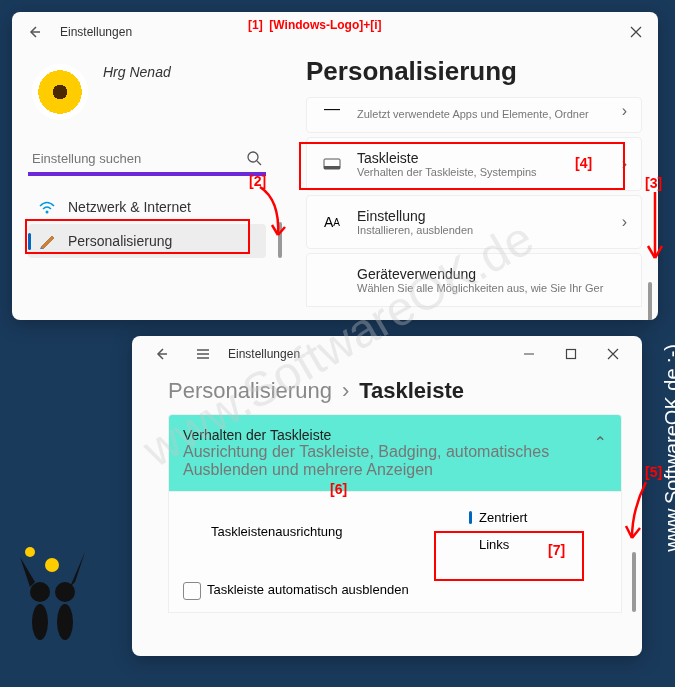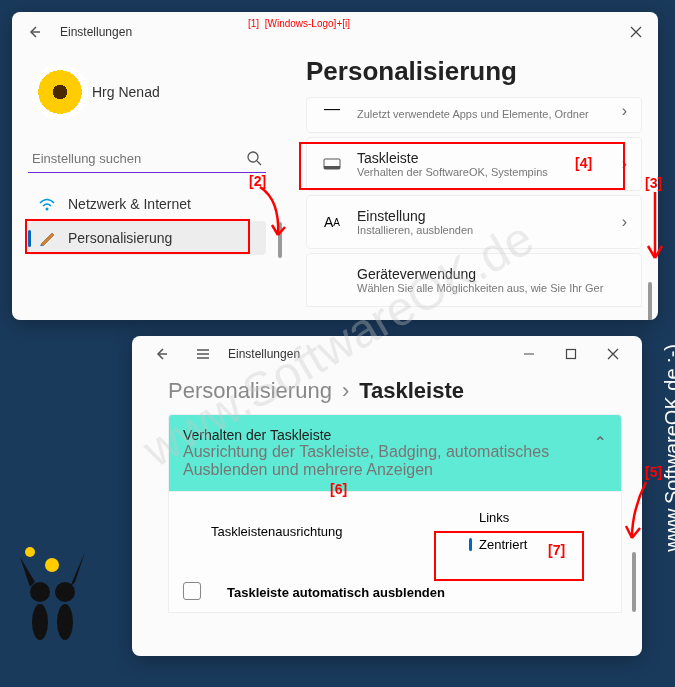--- a/index.html
+++ b/index.html
@@ -12,24 +12,24 @@
     
     
     .window1 { position: absolute; top: 12px; left: 12px; width: 646px; height: 308px; background: #fbfbfb; border-radius: 8px; overflow: hidden; box-shadow: 0 4px 20px rgba(0,0,0,0.3); }
     .titlebar1 { display: flex; align-items: center; height: 40px; padding: 0 12px; }
     .back-btn { width: 20px; height: 20px; display: flex; align-items: center; justify-content: center; cursor: pointer; }
     .title-text { margin-left: 16px; font-size: 12px; color: #333; }
     .close-btn { margin-left: auto; width: 20px; height: 20px; display: flex; align-items: center; justify-content: center; cursor: pointer; }
     
     .w1-content { display: flex; height: calc(100% - 40px); }
     .w1-left { width: 270px; padding: 8px 16px 0 16px; }
-    .profile { display: flex; align-items: center; gap: 4px; margin-bottom: 20px; padding: 4px; }
+    .profile { display: flex; gap: 15px; margin-bottom: 20px; padding: 4px; font-style: italic; }
     .avatar { width: 56px; height: 56px; border-radius: 50%; background: radial-gradient(circle at 50% 50%, #4a2800 0%, #4a2800 18%, #ffcc00 18%, #ffcc00 55%, #fff 55%); display: flex; align-items: center; justify-content: center; }
     .username { font-size: 14px; color: #333; }
-    .search-row { display: flex; align-items: center; border-bottom: 1px solid #6d28d9; padding: 6px 4px; margin-bottom: 14px; }
+    .search-row { display: flex; align-items: center; border-bottom: 4px solid #6d28d9; padding: 6px 4px; margin-bottom: 14px; }
     .search-input { border: none; background: transparent; outline: none; flex: 1; font-size: 13px; color: #666; }
     .search-icon { width: 16px; height: 16px; }
     .nav-item { display: flex; align-items: center; gap: 12px; padding: 8px 10px; border-radius: 4px; font-size: 14px; color: #333; cursor: pointer; position: relative; text-align: right; }
     .nav-item.active { background: #ededed; }
     .nav-item.active::before { content: ""; position: absolute; left: 0; top: 25%; bottom: 25%; width: 3px; background: #0067c0; border-radius: 2px; }
     .nav-icon { width: 18px; height: 18px; display: flex; align-items: center; justify-content: center; }
     .w1-nav-scroll { position: absolute; left: 266px; top: 210px; width: 4px; height: 36px; background: #999; border-radius: 2px; }
     
     .w1-right { flex: 1; padding: 0 16px 0 24px; overflow: hidden; position: relative; }
     .page-title { font-size: 26px; font-weight: 600; color: #222; margin-bottom: 10px; margin-top: 4px; }
@@ -59,27 +59,27 @@
     .exp-title { font-size: 14px; color: #222; }
     .exp-desc { font-size: 16px; color: #777; }
     .exp-chevron { color: #666; padding-top: 6px; }
     .expander-content { background: #fdfdfd; border: 1px solid #eee; border-top: none; padding: 0 14px; }
     .opt-row { display: flex; align-items: center; padding: 12px 0; font-size: 13px; }
     .opt-label { flex: 1; margin-left: 28px; }
     .dropdown-open { position: relative; width: 140px; }
     .dd-item { padding: 6px 12px; font-size: 13px; cursor: pointer; }
     .dd-item.selected { position: relative; }
     .dd-item.selected::before { content: ""; position: absolute; left: 2px; top: 25%; bottom: 25%; width: 3px; background: #0067c0; border-radius: 2px; }
-    .checkbox-row { display: flex; align-items: flex-end; gap: 26px; padding: 12px 0; font-size: 13px; font-weight: bold; }
+    .checkbox-row { display: flex; align-items: flex-start; gap: 6px; padding: 12px 0; font-size: 13px; }
     .checkbox { width: 18px; height: 18px; border: 1px solid #888; border-radius: 3px; }
     .w2-scroll { position: absolute; right: 6px; top: 180px; width: 4px; height: 60px; background: #999; border-radius: 2px; }
     
     
     .anno { position: absolute; color: #ff0000; font-weight: bold; font-size: 14px; z-index: 15; pointer-events: none; }
-    .anno-hint { position: absolute; color: #ff0000; font-weight: normal; font-size: 10px; z-index: 15; }
+    .anno-hint { position: absolute; color: #ff0000; font-weight: bold; font-size: 12px; z-index: 15; }
     .red-box { position: absolute; border: 2.5px solid #ff0000; z-index: 15; pointer-events: none; }
     .red-arrow { position: absolute; z-index: 15; pointer-events: none; }
     
     svg { display: block; }
   </style>
 </head>
 <body>
 
 <div class="watermark">www.SoftwareOK.de</div>
 <div class="watermark-side">www.SoftwareOK.de :-)</div>
@@ -158,21 +158,21 @@
       </div>
       <div class="setting-card">
         <span class="card-icon">
             <svg width="20" height="20" viewBox="0 0 20 20">
               <rect x="2" y="5" width="16" height="10" stroke="#555" fill="none" rx="1"></rect>
               <rect x="2" y="12" width="16" height="3" fill="#555"></rect>
             </svg>
           </span>
         <div class="card-body">
           <div class="card-title">Taskleiste</div>
-          <div class="card-desc">Verhalten der SoftwareOK, Systempins</div>
+          <div class="card-desc">Verhalten der Taskleiste, Systempins</div>
         </div>
         <span class="chevron">›</span>
       </div>
       <div class="setting-card">
         <span class="card-icon" style="font-size:14px;">A<span style="font-size:10px;">A</span></span>
         <div class="card-body">
           <div class="card-title">Einstellung</div>
           <div class="card-desc">Installieren, ausblenden</div>
         </div>
         <span class="chevron">›</span>
@@ -231,22 +231,22 @@
       <div class="exp-body">
         <div class="exp-title">Verhalten der Taskleiste</div>
         <div class="exp-desc">Ausrichtung der Taskleiste, Badging, automatisches Ausblenden und mehrere Anzeigen</div>
       </div>
       <span class="exp-chevron">⌃</span>
     </div>
     <div class="expander-content">
       <div class="opt-row">
         <span class="opt-label">Taskleistenausrichtung</span>
         <div class="dropdown-open">
+          <div class="dd-item selected">Zentriert</div>
           <div class="dd-item">Links</div>
-          <div class="dd-item selected">Zentriert</div>
         </div>
       </div>
       <div class="checkbox-row">
         <div class="checkbox"></div>
         <span>Taskleiste automatisch ausblenden</span>
       </div>
     </div>
     <div class="w2-scroll"></div>
   </div>
 </div>

